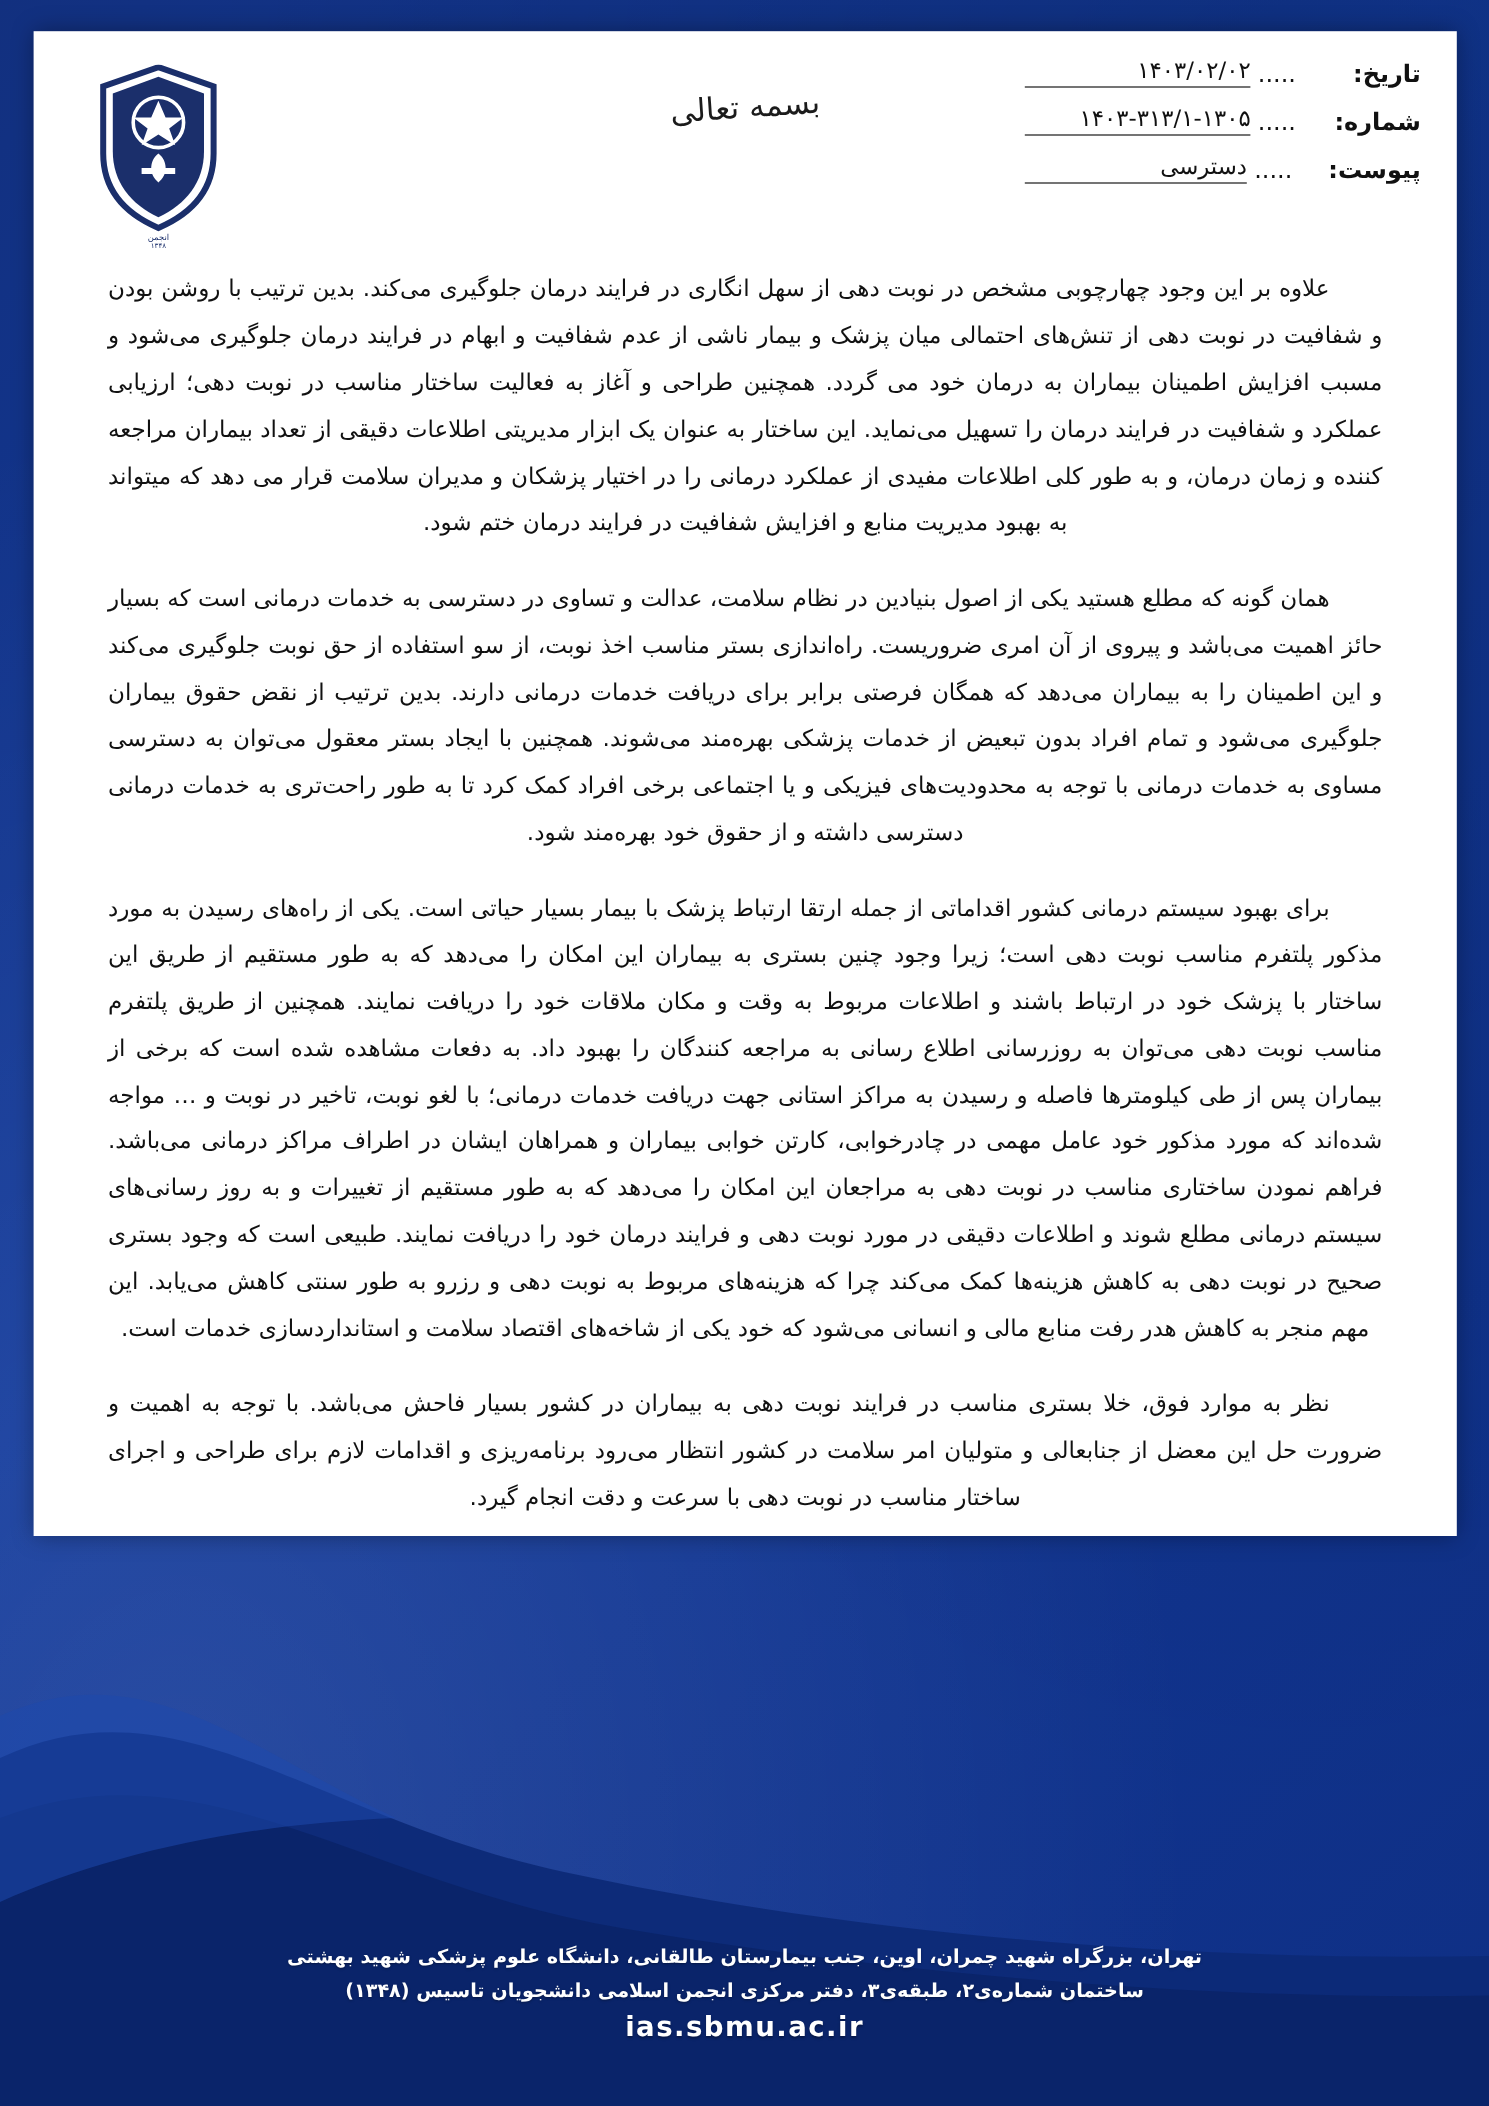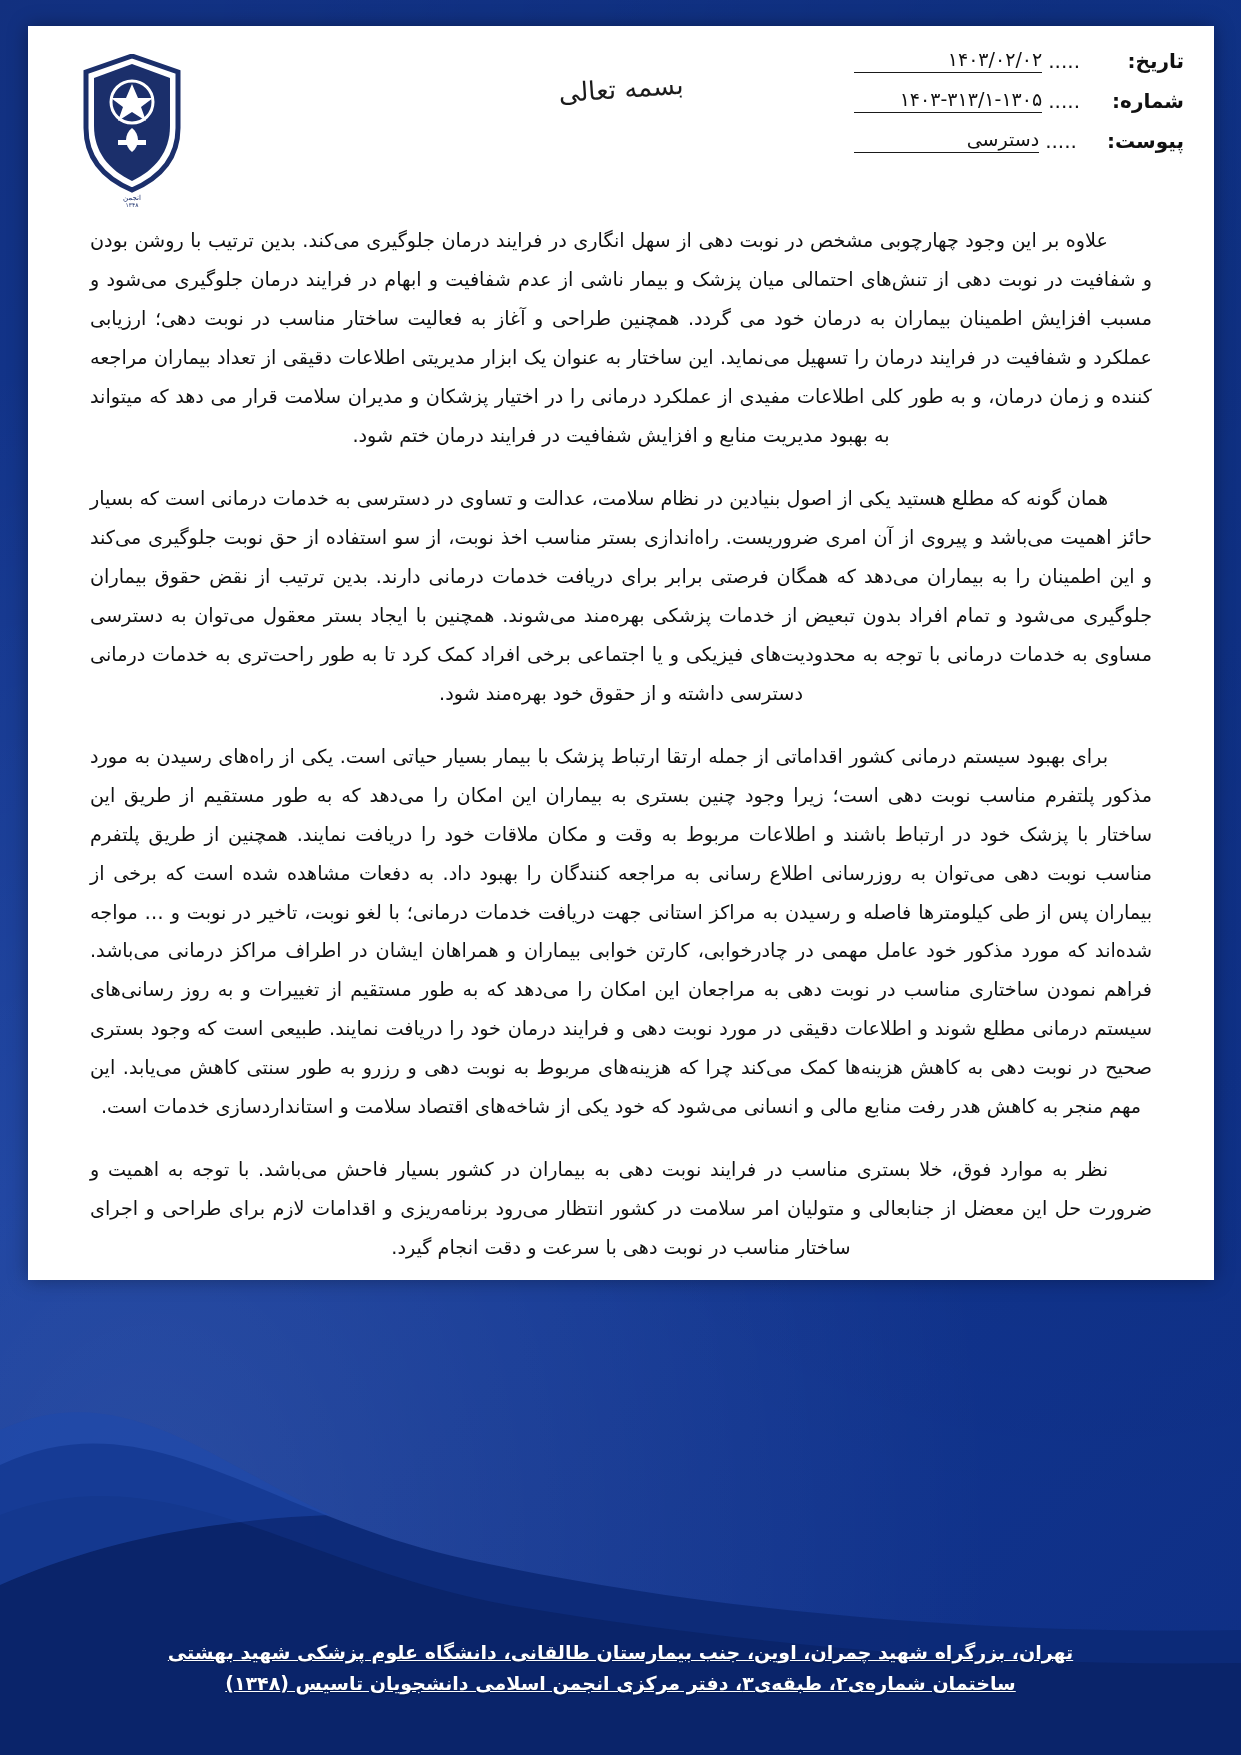--- a/index.html
+++ b/index.html
@@ -141,26 +141,25 @@
   .footer {
     position: absolute;
     left: 0;
     right: 0;
     bottom: 52px;
     text-align: center;
     color: #ffffff;
     direction: rtl;
   }
   .footer-line {
-    font-size: 19px;
+    font-size: 16px;
     font-weight: 700;
     letter-spacing: .4px;
     margin-bottom: 9px;
     text-shadow: 0 1px 2px rgba(0,0,0,.35);
-    text-decoration: underline;
   }
   .footer-url {
     font-size: 23px;
     font-weight: 700;
     letter-spacing: 1.2px;
     direction: ltr;
     text-shadow: 0 1px 2px rgba(0,0,0,.35);
   }
 </style>
 </head>
@@ -220,14 +219,15 @@
       <p class="para">علاوه بر این وجود چهارچوبی مشخص در نوبت دهی از سهل انگاری در فرایند درمان جلوگیری می‌کند. بدین ترتیب با روشن بودن و شفافیت در نوبت دهی از تنش‌های احتمالی میان پزشک و بیمار ناشی از عدم شفافیت و ابهام در فرایند درمان جلوگیری می‌شود و مسبب افزایش اطمینان بیماران به درمان خود می گردد. همچنین طراحی و آغاز به فعالیت ساختار مناسب در نوبت دهی؛ ارزیابی عملکرد و شفافیت در فرایند درمان را تسهیل می‌نماید. این ساختار به عنوان یک ابزار مدیریتی اطلاعات دقیقی از تعداد بیماران مراجعه کننده و زمان درمان، و به طور کلی اطلاعات مفیدی از عملکرد درمانی را در اختیار پزشکان و مدیران سلامت قرار می دهد که میتواند به بهبود مدیریت منابع و افزایش شفافیت در فرایند درمان ختم شود.</p>
       <p class="para">همان گونه که مطلع هستید یکی از اصول بنیادین در نظام سلامت، عدالت و تساوی در دسترسی به خدمات درمانی است که بسیار حائز اهمیت می‌باشد و پیروی از آن امری ضروریست. راه‌اندازی بستر مناسب اخذ نوبت، از سو استفاده از حق نوبت جلوگیری می‌کند و این اطمینان را به بیماران می‌دهد که همگان فرصتی برابر برای دریافت خدمات درمانی دارند. بدین ترتیب از نقض حقوق بیماران جلوگیری می‌شود و تمام افراد بدون تبعیض از خدمات پزشکی بهره‌مند می‌شوند. همچنین با ایجاد بستر معقول می‌توان به دسترسی مساوی به خدمات درمانی با توجه به محدودیت‌های فیزیکی و یا اجتماعی برخی افراد کمک کرد تا به طور راحت‌تری به خدمات درمانی دسترسی داشته و از حقوق خود بهره‌مند شود.</p>
       <p class="para">برای بهبود سیستم درمانی کشور اقداماتی از جمله ارتقا ارتباط پزشک با بیمار بسیار حیاتی است. یکی از راه‌های رسیدن به مورد مذکور پلتفرم مناسب نوبت دهی است؛ زیرا وجود چنین بستری به بیماران این امکان را می‌دهد که به طور مستقیم از طریق این ساختار با پزشک خود در ارتباط باشند و اطلاعات مربوط به وقت و مکان ملاقات خود را دریافت نمایند. همچنین از طریق پلتفرم مناسب نوبت دهی می‌توان به روزرسانی اطلاع رسانی به مراجعه کنندگان را بهبود داد. به دفعات مشاهده شده است که برخی از بیماران پس از طی کیلومترها فاصله و رسیدن به مراکز استانی جهت دریافت خدمات درمانی؛ با لغو نوبت، تاخیر در نوبت و … مواجه شده‌اند که مورد مذکور خود عامل مهمی در چادرخوابی، کارتن خوابی بیماران و همراهان ایشان در اطراف مراکز درمانی می‌باشد. فراهم نمودن ساختاری مناسب در نوبت دهی به مراجعان این امکان را می‌دهد که به طور مستقیم از تغییرات و به روز رسانی‌های سیستم درمانی مطلع شوند و اطلاعات دقیقی در مورد نوبت دهی و فرایند درمان خود را دریافت نمایند. طبیعی است که وجود بستری صحیح در نوبت دهی به کاهش هزینه‌ها کمک می‌کند چرا که هزینه‌های مربوط به نوبت دهی و رزرو به طور سنتی کاهش می‌یابد. این مهم منجر به کاهش هدر رفت منابع مالی و انسانی می‌شود که خود یکی از شاخه‌های اقتصاد سلامت و استاندارد‌سازی خدمات است.</p>
       <p class="para last">نظر به موارد فوق، خلا بستری مناسب در فرایند نوبت دهی به بیماران در کشور بسیار فاحش می‌باشد. با توجه به اهمیت و ضرورت حل این معضل از جنابعالی و متولیان امر سلامت در کشور انتظار می‌رود برنامه‌ریزی و اقدامات لازم برای طراحی و اجرای ساختار مناسب در نوبت دهی با سرعت و دقت انجام گیرد.</p>
     </div>
   </div>
 
   <div class="footer">
     <div class="footer-line">تهران، بزرگراه شهید چمران، اوین، جنب بیمارستان طالقانی، دانشگاه علوم پزشکی شهید بهشتی</div>
     <div class="footer-line">ساختمان شماره‌ی۲، طبقه‌ی۳، دفتر مرکزی انجمن اسلامی دانشجویان تاسیس (۱۳۴۸)</div>
+    <div class="footer-url">ias.sbmu.ac.ir</div>
   </div>
 </div>
 
 </body></html>

